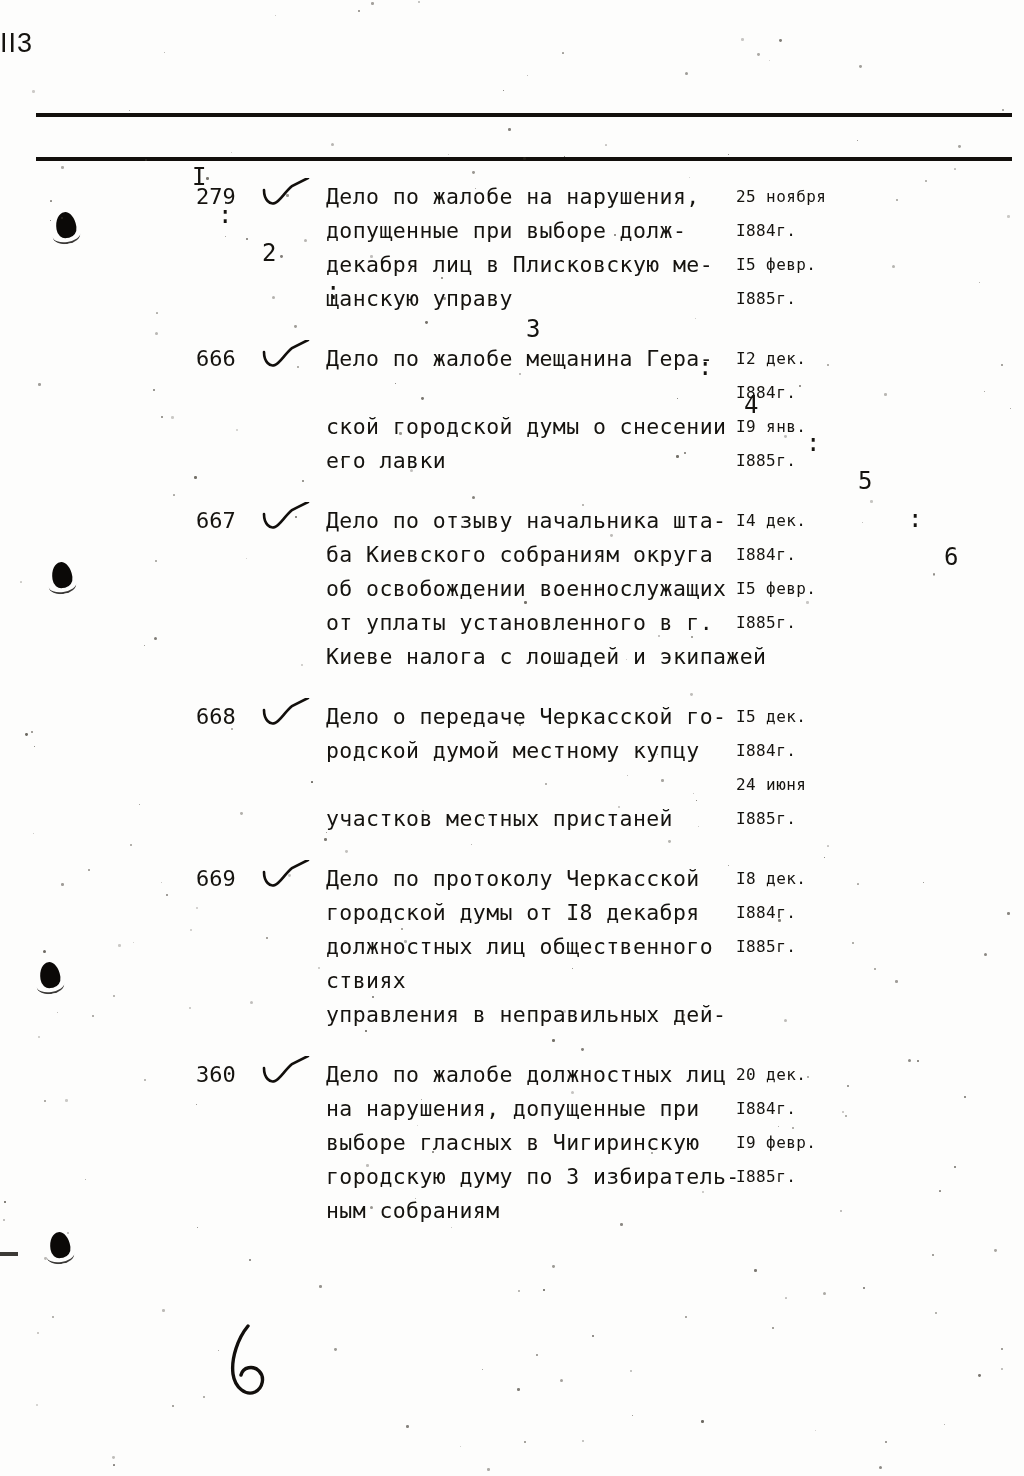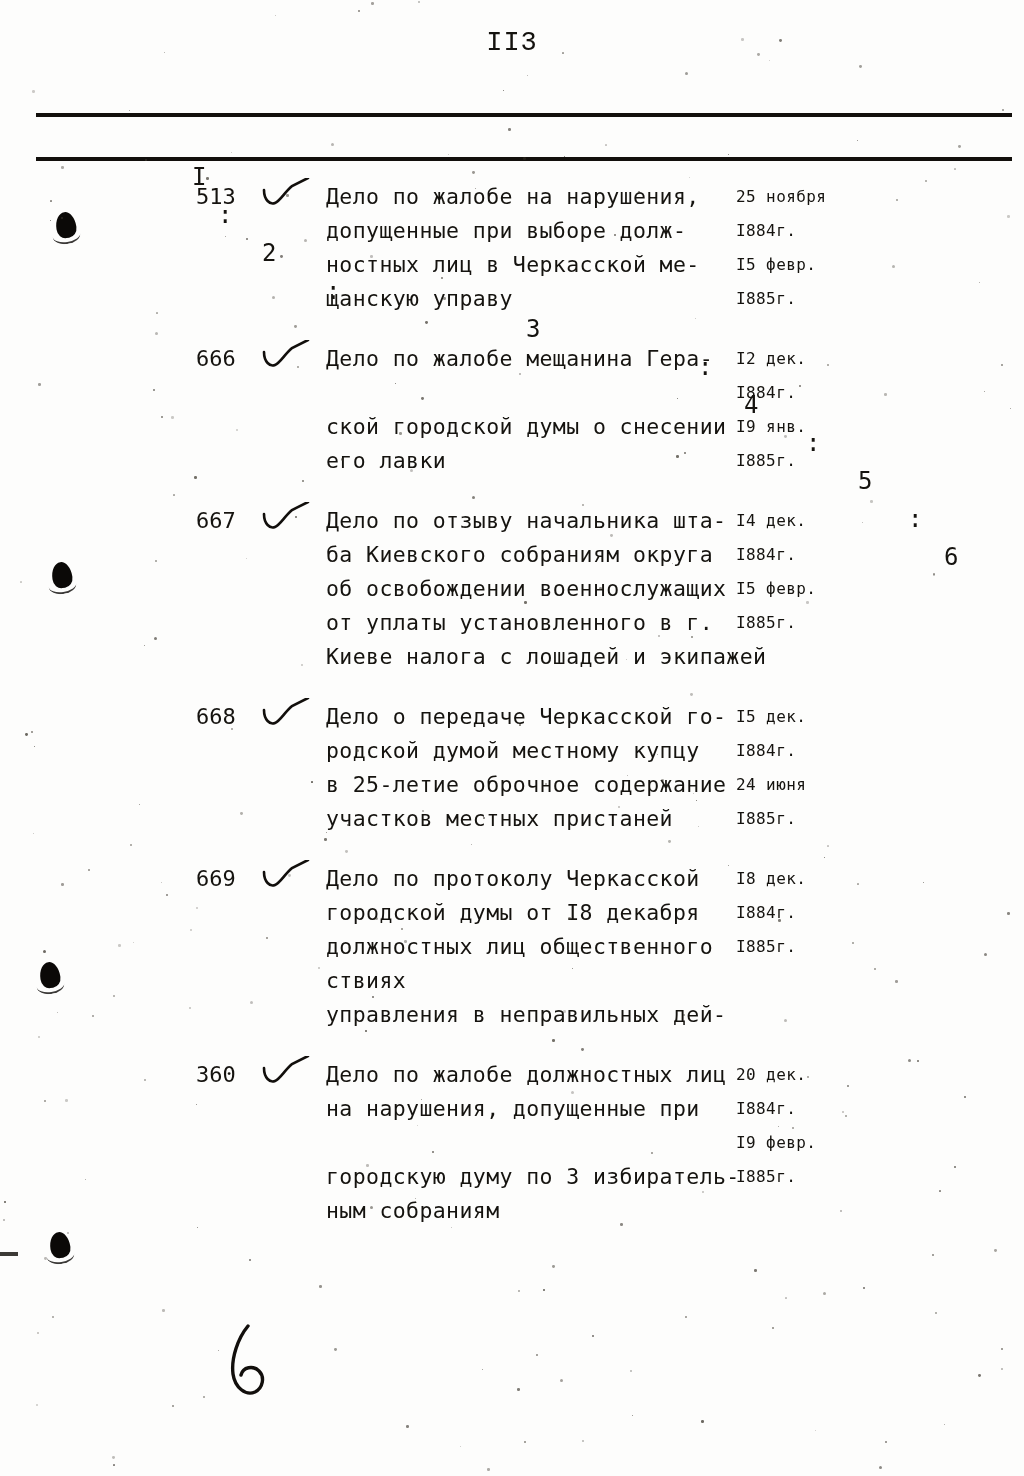--- a/index.html
+++ b/index.html
@@ -26,24 +26,24 @@
     opacity: .55;
     pointer-events: none;
   }
 
   
   .page-number {
     position: absolute;
     top: 28px;
     left: 0;
     width: 1024px;
-    text-align: center;
+    text-align: left;
     font-size: 27px;
     letter-spacing: 1px;
-    font-family: Liberation Mono, monospace;
+    font-family: Liberation Sans, sans-serif;
   }
 
   
   .rule {
     position: absolute;
     left: 36px;
     width: 976px;
     background: #120f0c;
   }
   .rule-top   { top: 113px; height: 4px; }
@@ -176,25 +176,25 @@
     <span class="ch-s3">:</span>
     <span class="ch-4">4</span>
     <span class="ch-s4">:</span>
     <span class="ch-5">5</span>
     <span class="ch-s5">:</span>
     <span class="ch-6">6</span>
   </div>
 
   <div class="entries" id="entries-container">
       <div class="entry">
-        <div class="entry-row"><span class="num">513</span><span class="check"><svg width="58" height="34" viewBox="0 0 58 34" aria-hidden="true">
+        <div class="entry-row"><span class="num">279</span><span class="check"><svg width="58" height="34" viewBox="0 0 58 34" aria-hidden="true">
               <path d="M6 12 C6 22, 12 27, 17 25 C22 23, 26 15, 34 8 L50 0" fill="none" stroke="#120f0c" stroke-width="2.6" stroke-linecap="round"></path>
             </svg></span><span class="desc">Дело по жалобе на нарушения,</span><span class="date">25 ноября</span></div>
         <div class="entry-row"><span class="desc">допущенные при выборе долж-</span><span class="date">I884г.</span></div>
-        <div class="entry-row"><span class="desc">ностных лиц в Черкасской ме-</span><span class="date">I5 февр.</span></div>
+        <div class="entry-row"><span class="desc">декабря лиц в Плисковскую ме-</span><span class="date">I5 февр.</span></div>
         <div class="entry-row"><span class="desc">щанскую управу</span><span class="date">I885г.</span></div>
       </div>
       <div class="entry">
         <div class="entry-row"><span class="num">666</span><span class="check"><svg width="58" height="34" viewBox="0 0 58 34" aria-hidden="true">
               <path d="M6 12 C6 22, 12 27, 17 25 C22 23, 26 15, 34 8 L50 0" fill="none" stroke="#120f0c" stroke-width="2.6" stroke-linecap="round"></path>
             </svg></span><span class="desc">Дело по жалобе мещанина Гера-</span><span class="date">I2 дек.</span></div>
         <div class="entry-row"><span class="date">I884г.</span></div>
         <div class="entry-row"><span class="desc">ской городской думы о снесении</span><span class="date">I9 янв.</span></div>
         <div class="entry-row"><span class="desc">его лавки</span><span class="date">I885г.</span></div>
       </div>
@@ -205,38 +205,38 @@
         <div class="entry-row"><span class="desc">ба Киевского собраниям округа</span><span class="date">I884г.</span></div>
         <div class="entry-row"><span class="desc">об освобождении военнослужащих</span><span class="date">I5 февр.</span></div>
         <div class="entry-row"><span class="desc">от уплаты установленного в г.</span><span class="date">I885г.</span></div>
         <div class="entry-row"><span class="desc">Киеве налога с лошадей и экипажей</span><span class="date"></span></div>
       </div>
       <div class="entry">
         <div class="entry-row"><span class="num">668</span><span class="check"><svg width="58" height="34" viewBox="0 0 58 34" aria-hidden="true">
               <path d="M6 12 C6 22, 12 27, 17 25 C22 23, 26 15, 34 8 L50 0" fill="none" stroke="#120f0c" stroke-width="2.6" stroke-linecap="round"></path>
             </svg></span><span class="desc">Дело о передаче Черкасской го-</span><span class="date">I5 дек.</span></div>
         <div class="entry-row"><span class="desc">родской думой местному купцу</span><span class="date">I884г.</span></div>
-        <div class="entry-row"><span class="desc">в 25-летие оброчное содержание</span><span class="date">24 июня</span></div>
+        <div class="entry-row"><span class="date">24 июня</span></div>
         <div class="entry-row"><span class="desc">участков местных пристаней</span><span class="date">I885г.</span></div>
       </div>
       <div class="entry">
         <div class="entry-row"><span class="num">669</span><span class="check"><svg width="58" height="34" viewBox="0 0 58 34" aria-hidden="true">
               <path d="M6 12 C6 22, 12 27, 17 25 C22 23, 26 15, 34 8 L50 0" fill="none" stroke="#120f0c" stroke-width="2.6" stroke-linecap="round"></path>
             </svg></span><span class="desc">Дело по протоколу Черкасской</span><span class="date">I8 дек.</span></div>
         <div class="entry-row"><span class="desc">городской думы от I8 декабря</span><span class="date">I884г.</span></div>
         <div class="entry-row"><span class="desc">должностных лиц общественного</span><span class="date">I885г.</span></div>
         <div class="entry-row"><span class="desc">ствиях</span><span class="date"></span></div>
         <div class="entry-row"><span class="desc">управления в неправильных дей-</span><span class="date"></span></div>
       </div>
       <div class="entry">
         <div class="entry-row"><span class="num">360</span><span class="check"><svg width="58" height="34" viewBox="0 0 58 34" aria-hidden="true">
               <path d="M6 12 C6 22, 12 27, 17 25 C22 23, 26 15, 34 8 L50 0" fill="none" stroke="#120f0c" stroke-width="2.6" stroke-linecap="round"></path>
             </svg></span><span class="desc">Дело по жалобе должностных лиц</span><span class="date">20 дек.</span></div>
         <div class="entry-row"><span class="desc">на нарушения, допущенные при</span><span class="date">I884г.</span></div>
-        <div class="entry-row"><span class="date">I9 февр.</span></div>
+        <div class="entry-row"><span class="desc">выборе гласных в Чигиринскую</span><span class="date">I9 февр.</span></div>
         <div class="entry-row"><span class="desc">городскую думу по 3 избиратель-</span><span class="date">I885г.</span></div>
         <div class="entry-row"><span class="desc">ным собраниям</span><span class="date"></span></div>
       </div>
     </div>
 
   <div class="blot" style="left:56px;  top:212px;"></div>
   <div class="blot" style="left:52px;  top:562px;"></div>
   <div class="blot" style="left:40px;  top:962px;"></div>
   <div class="blot" style="left:50px;  top:1232px;"></div>
   <div class="stray-mark" style="left:0px; top:1252px; width:18px; height:4px;"></div>

